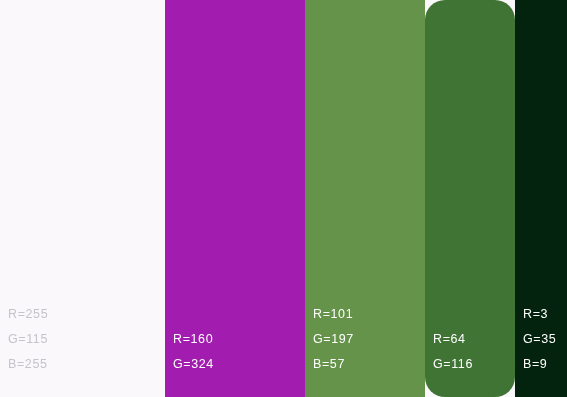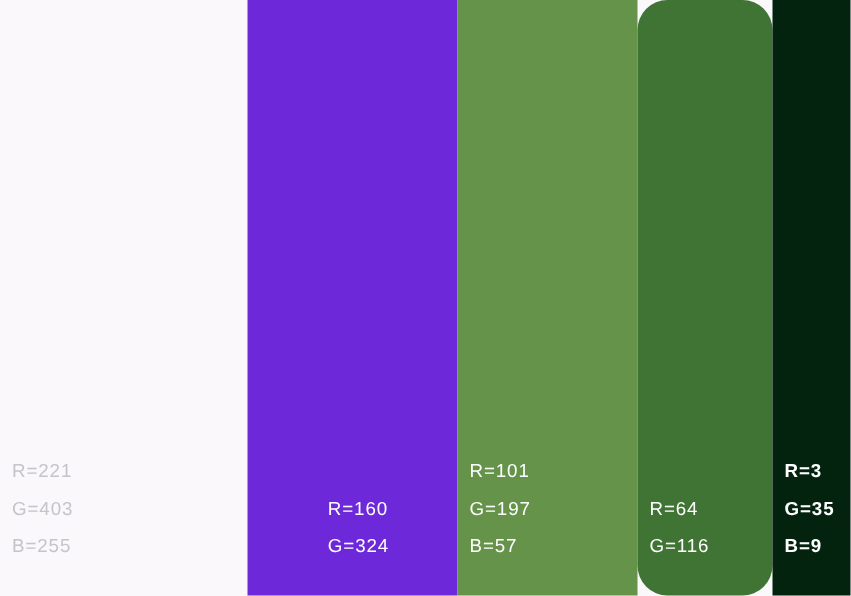--- a/index.html
+++ b/index.html
@@ -49,43 +49,43 @@
   .swatch-0 {
     flex: 0 0 165px;
   }
   .swatch-0 .channel-line {
     color: #c6c3ca;
   }
 
   .swatch-1 { flex: 0 0 140px; }
   .swatch-2 { flex: 0 0 120px; }
   .swatch-3 { flex: 0 0 90px; }
-  .swatch-4 { flex: 0 0 52px; font-weight: bold; }
+  .swatch-4 { flex: 0 0 52px; }
 
   .swatch-1 .channel-line,
   .swatch-2 .channel-line,
   .swatch-3 .channel-line,
   .swatch-4 .channel-line {
     color: #ffffff;
   }
 </style>
 </head>
 <body style="background-color: rgb(250, 248, 251);">
 
 <div id="palette">
 
   <div class="swatch swatch-0" style="background-color: rgb(250, 248, 251);">
     <div class="swatch-labels">
-      <div class="channel-line">R=221</div>
-      <div class="channel-line">G=403</div>
+      <div class="channel-line">R=255</div>
+      <div class="channel-line">G=115</div>
       <div class="channel-line">B=255</div>
     </div>
   </div>
 
-  <div class="swatch swatch-1" style="background-color: #6d28d9; align-items: center;">
+  <div class="swatch swatch-1" style="background-color: #a21caf;">
     <div class="swatch-labels">
       <div class="channel-line">R=160</div>
       <div class="channel-line">G=324</div>
     </div>
   </div>
 
   <div class="swatch swatch-2" style="background-color: rgb(101, 147, 74);">
     <div class="swatch-labels">
       <div class="channel-line">R=101</div>
       <div class="channel-line">G=197</div>

